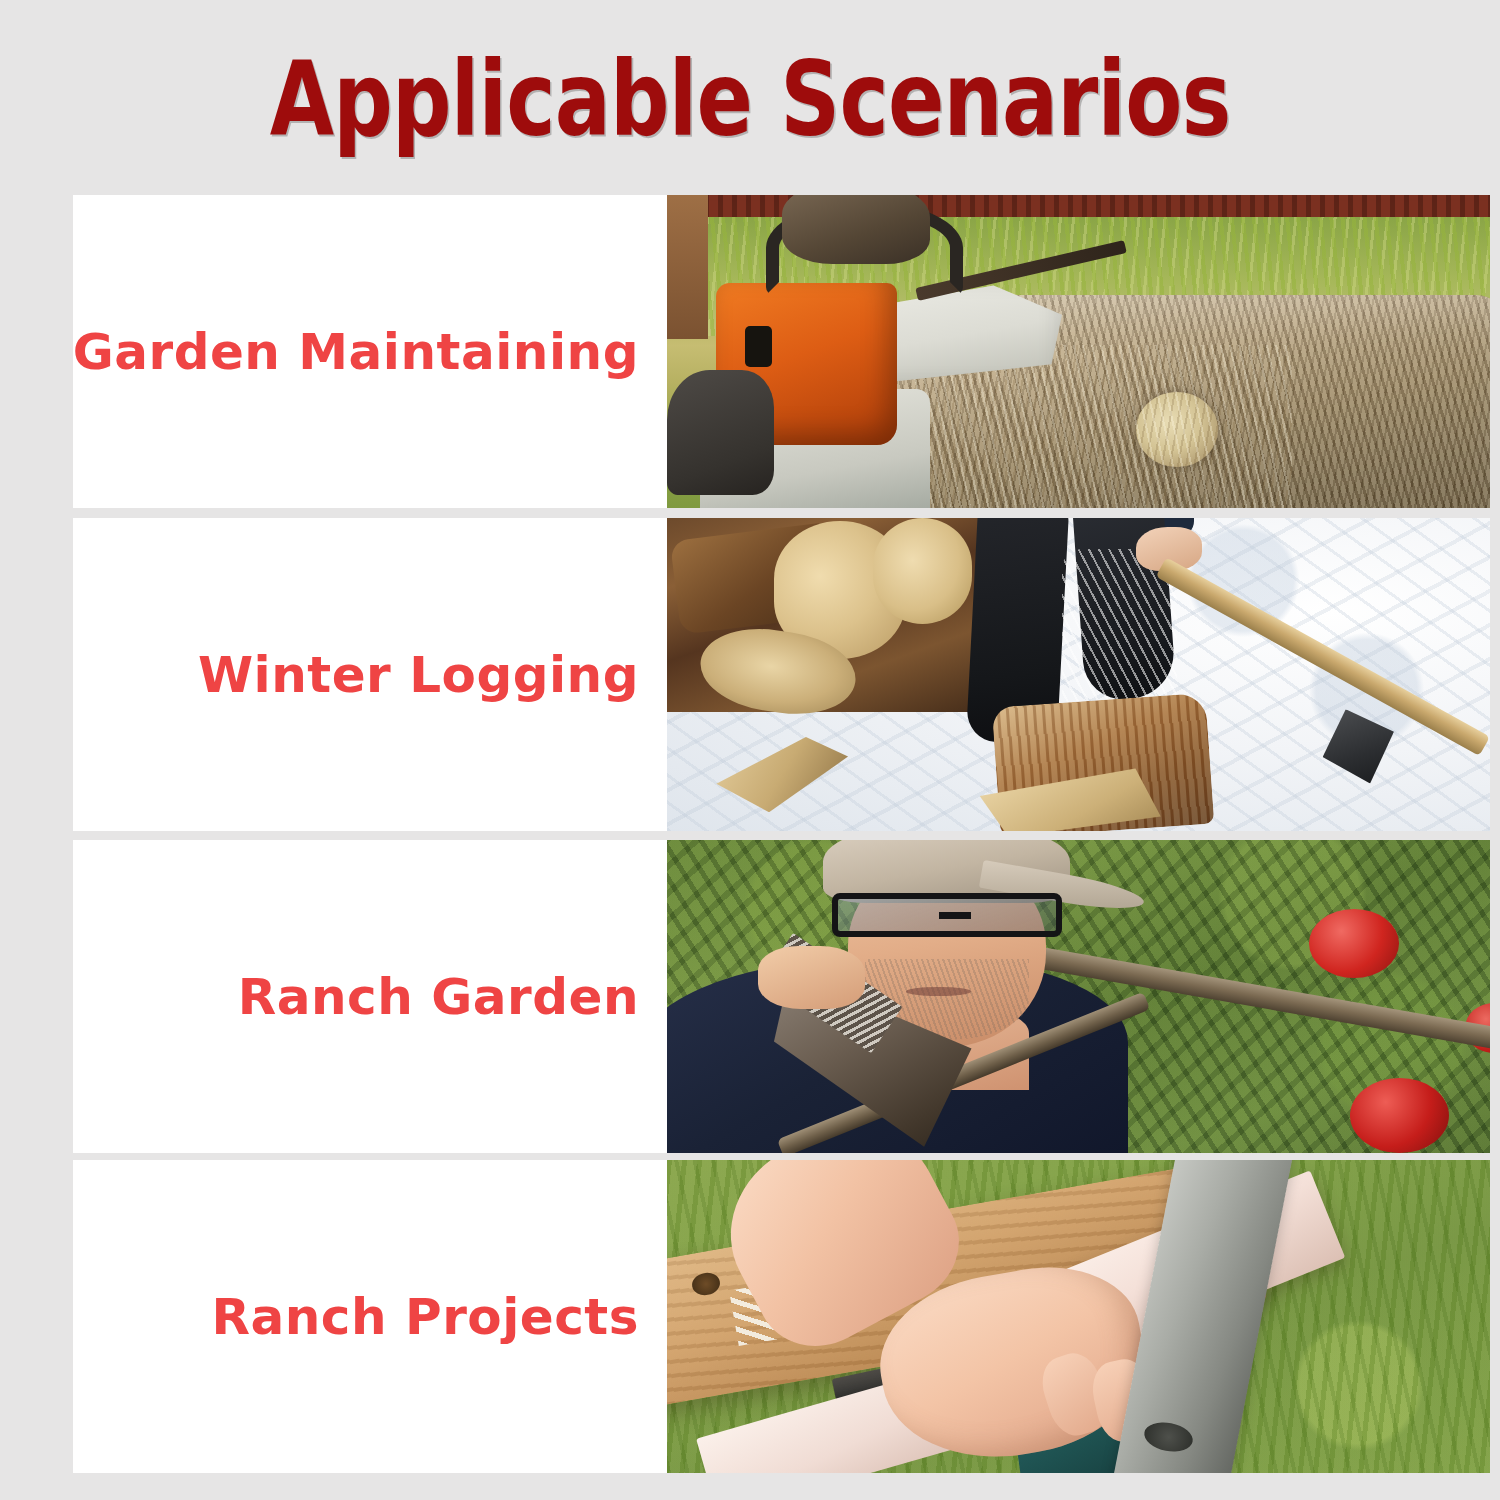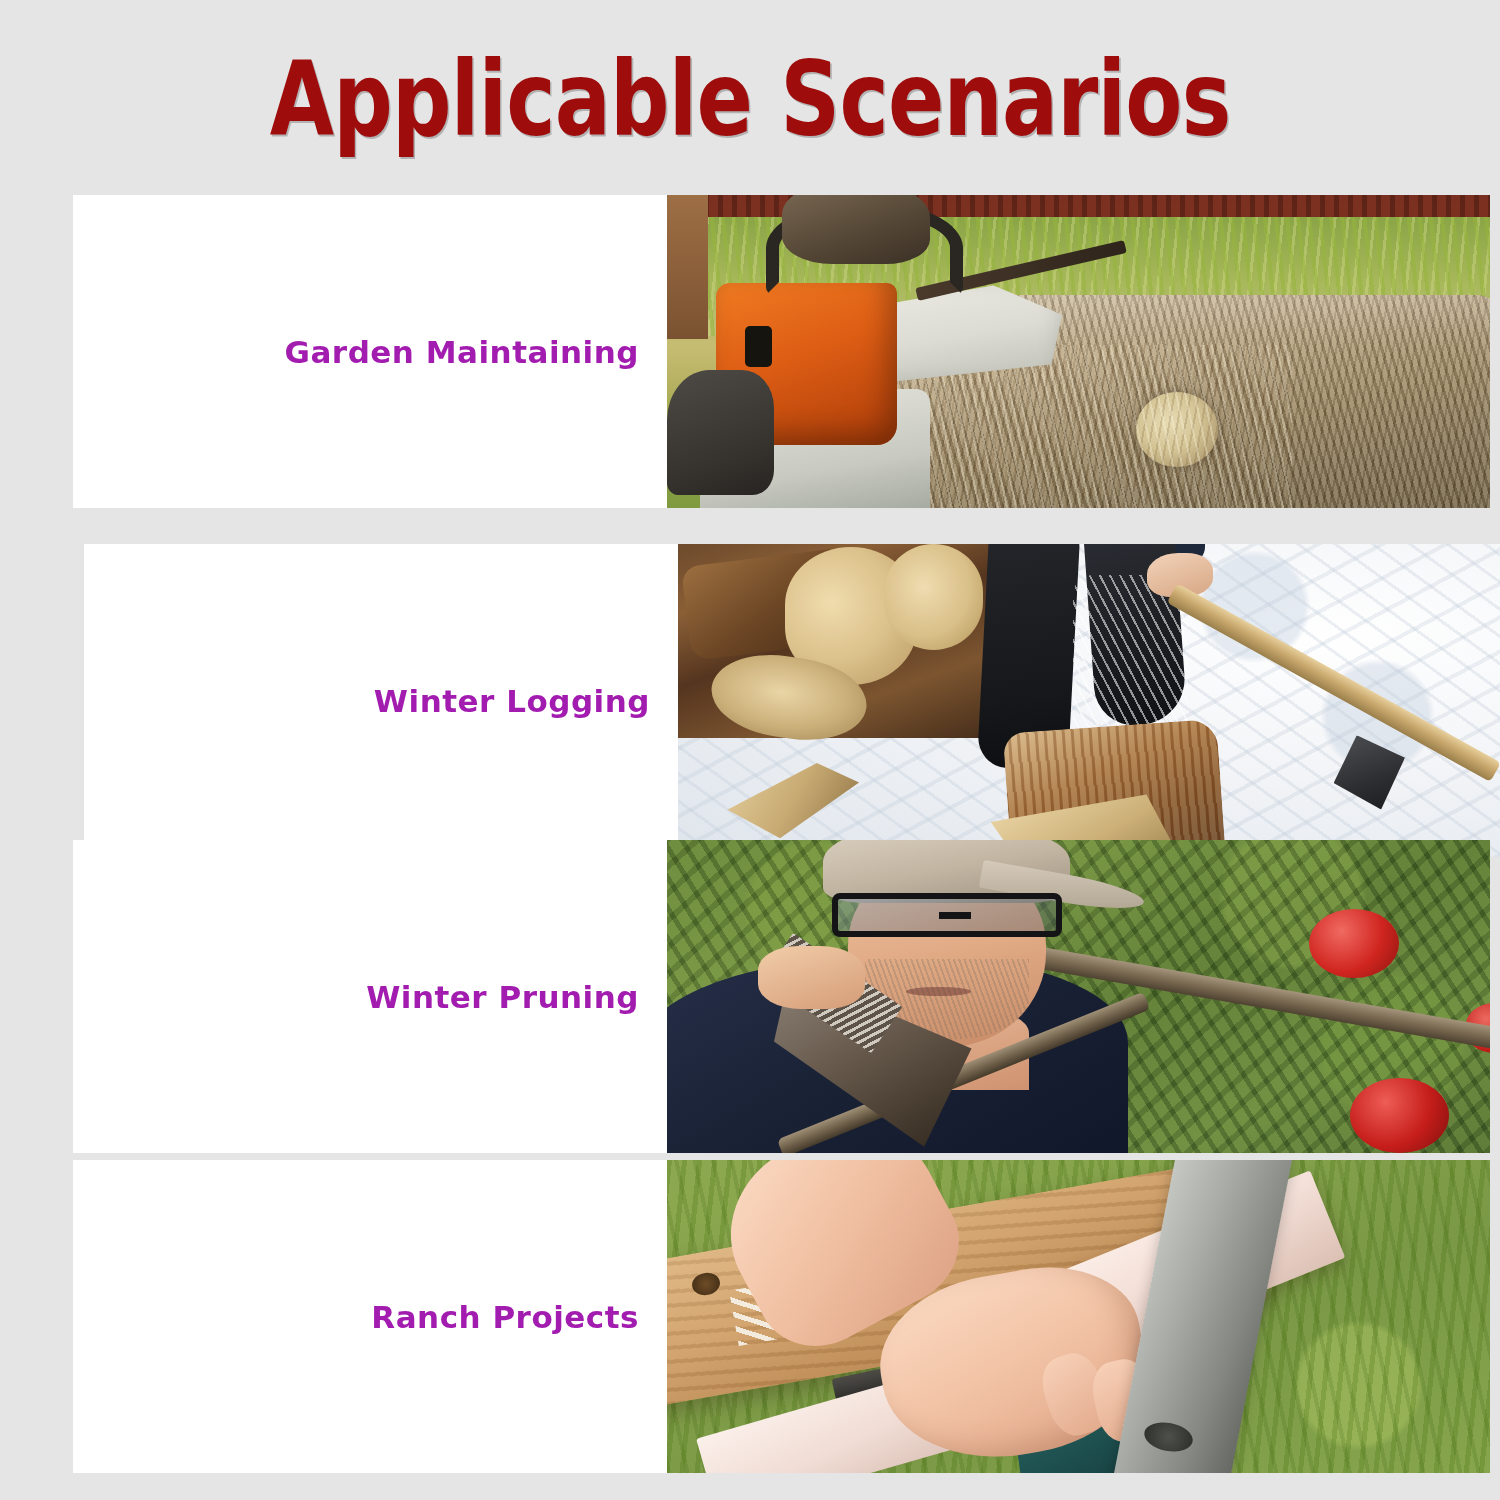--- a/index.html
+++ b/index.html
@@ -32,38 +32,38 @@
   .row {
     position:absolute;
     left:73px;
     width:1417px;
     height:313px;
     background:#ffffff;
     display:flex;
     overflow:hidden;
   }
   #row-0 { top:195px; }
-  #row-1 { top:544px;margin-left:11px; }
+  #row-1 { top:518px; }
   #row-2 { top:840px; }
   #row-3 { top:1160px; }
 
   .row-label-cell {
     width:594px;
     flex:0 0 594px;
     display:flex;
     align-items:center;
     justify-content:flex-end;
     padding-right:28px;
     background:#fff;
   }
   .row-label {
-    color:#a21caf;
+    color:#ef4444;
     font-family:"DejaVu Sans", sans-serif;
     font-weight:bold;
-    font-size:31px;
+    font-size:50px;
     line-height:52px;
     letter-spacing:0.5px;
     white-space:nowrap;
   }
 
   .row-photo {
     flex:1 1 auto;
     position:relative;
     overflow:hidden;
     background:#7d8a55;
@@ -523,21 +523,21 @@
     <div class="ph p2-hand"></div>
     <div class="ph p2-axehandle"></div>
     <div class="ph p2-axehead"></div>
     <div class="ph p2-front-log"></div>
     <div class="ph p2-front-wedge"></div>
   </div>
 </div>
 
 <div class="row" id="row-2">
   <div class="row-label-cell">
-    <span class="row-label">Winter Pruning</span>
+    <span class="row-label">Ranch Garden</span>
   </div>
   <div class="row-photo">
     <div class="ph p3-bg"></div>
     <div class="ph p3-leaves"></div>
     <div class="ph p3-apple1"></div>
     <div class="ph p3-apple3"></div>
     <div class="ph p3-branch"></div>
     <div class="ph p3-shirt"></div>
     <div class="ph p3-neck"></div>
     <div class="ph p3-face"></div>

